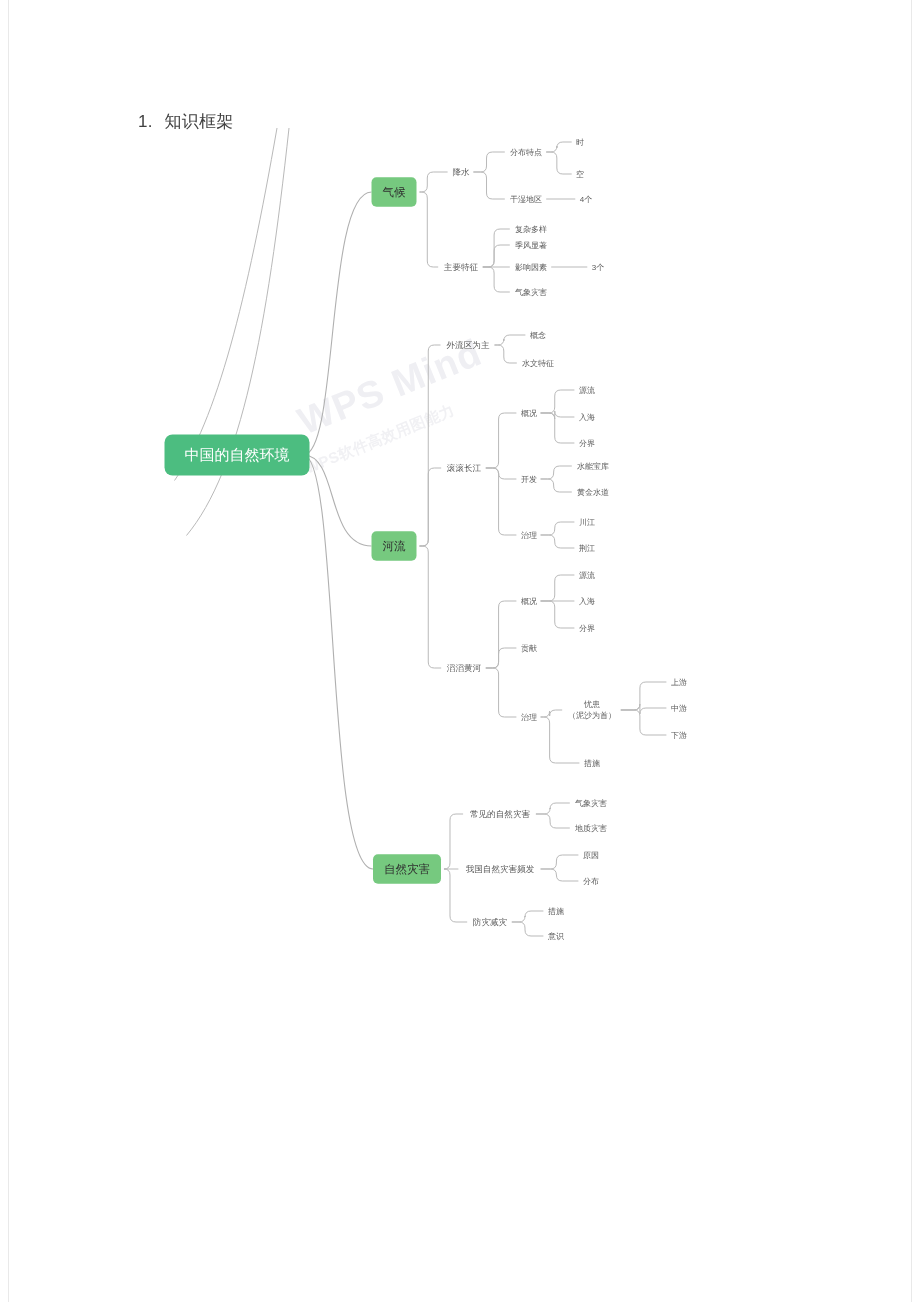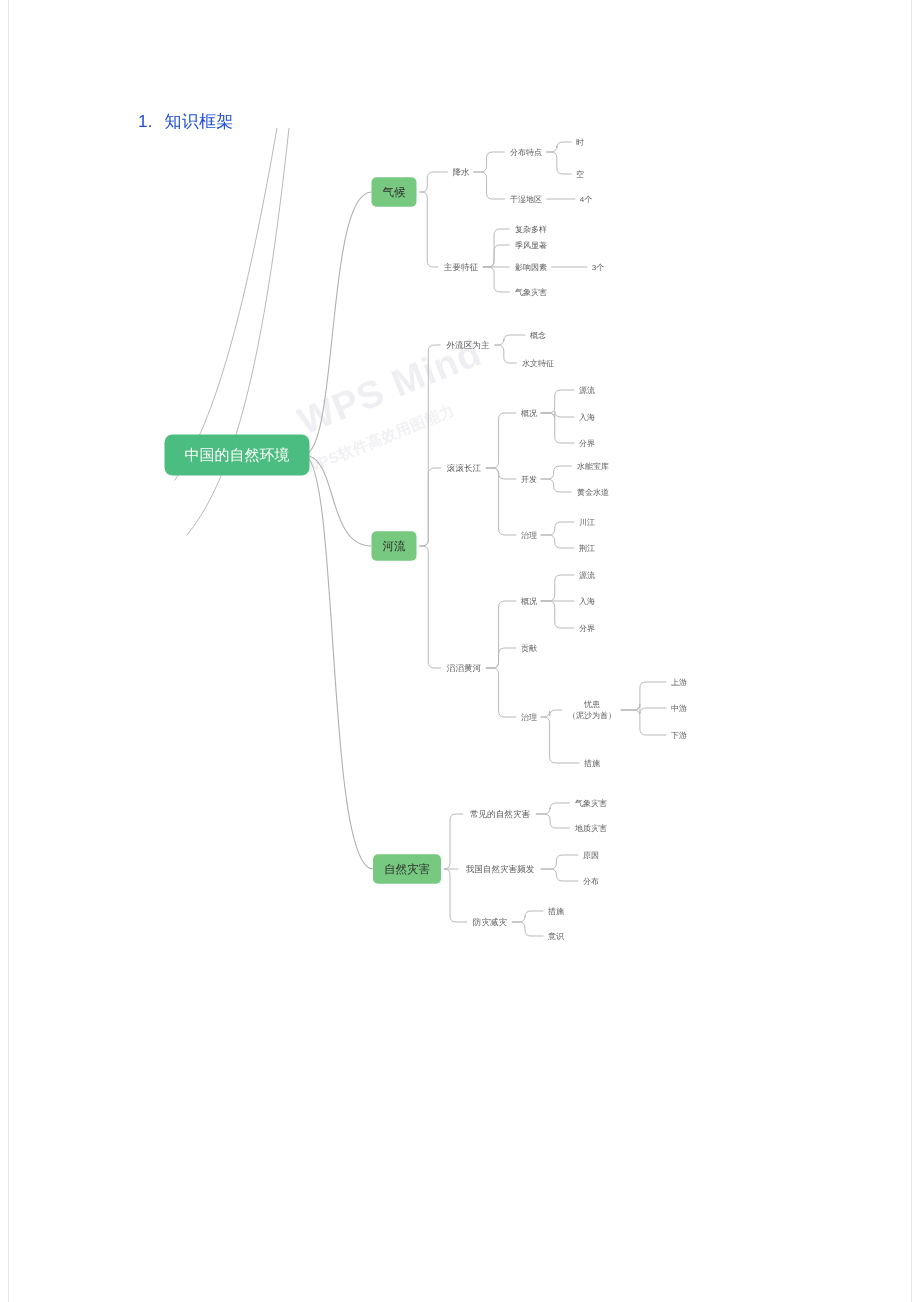--- a/index.html
+++ b/index.html
@@ -37,21 +37,21 @@
 
   
   #heading {
     position: absolute;
     left: 138px;
     top: 110px;
     font-size: 17px;
     line-height: 24px;
     letter-spacing: 0.2px;
     white-space: nowrap;
-    color: #1d4ed8;
+    color: #404040;
   }
   #heading .num { margin-right: 12px; }
 
   
   #mindmap {
     position: absolute;
     left: 0;
     top: 0;
     width: 920px;
     height: 1302px;

